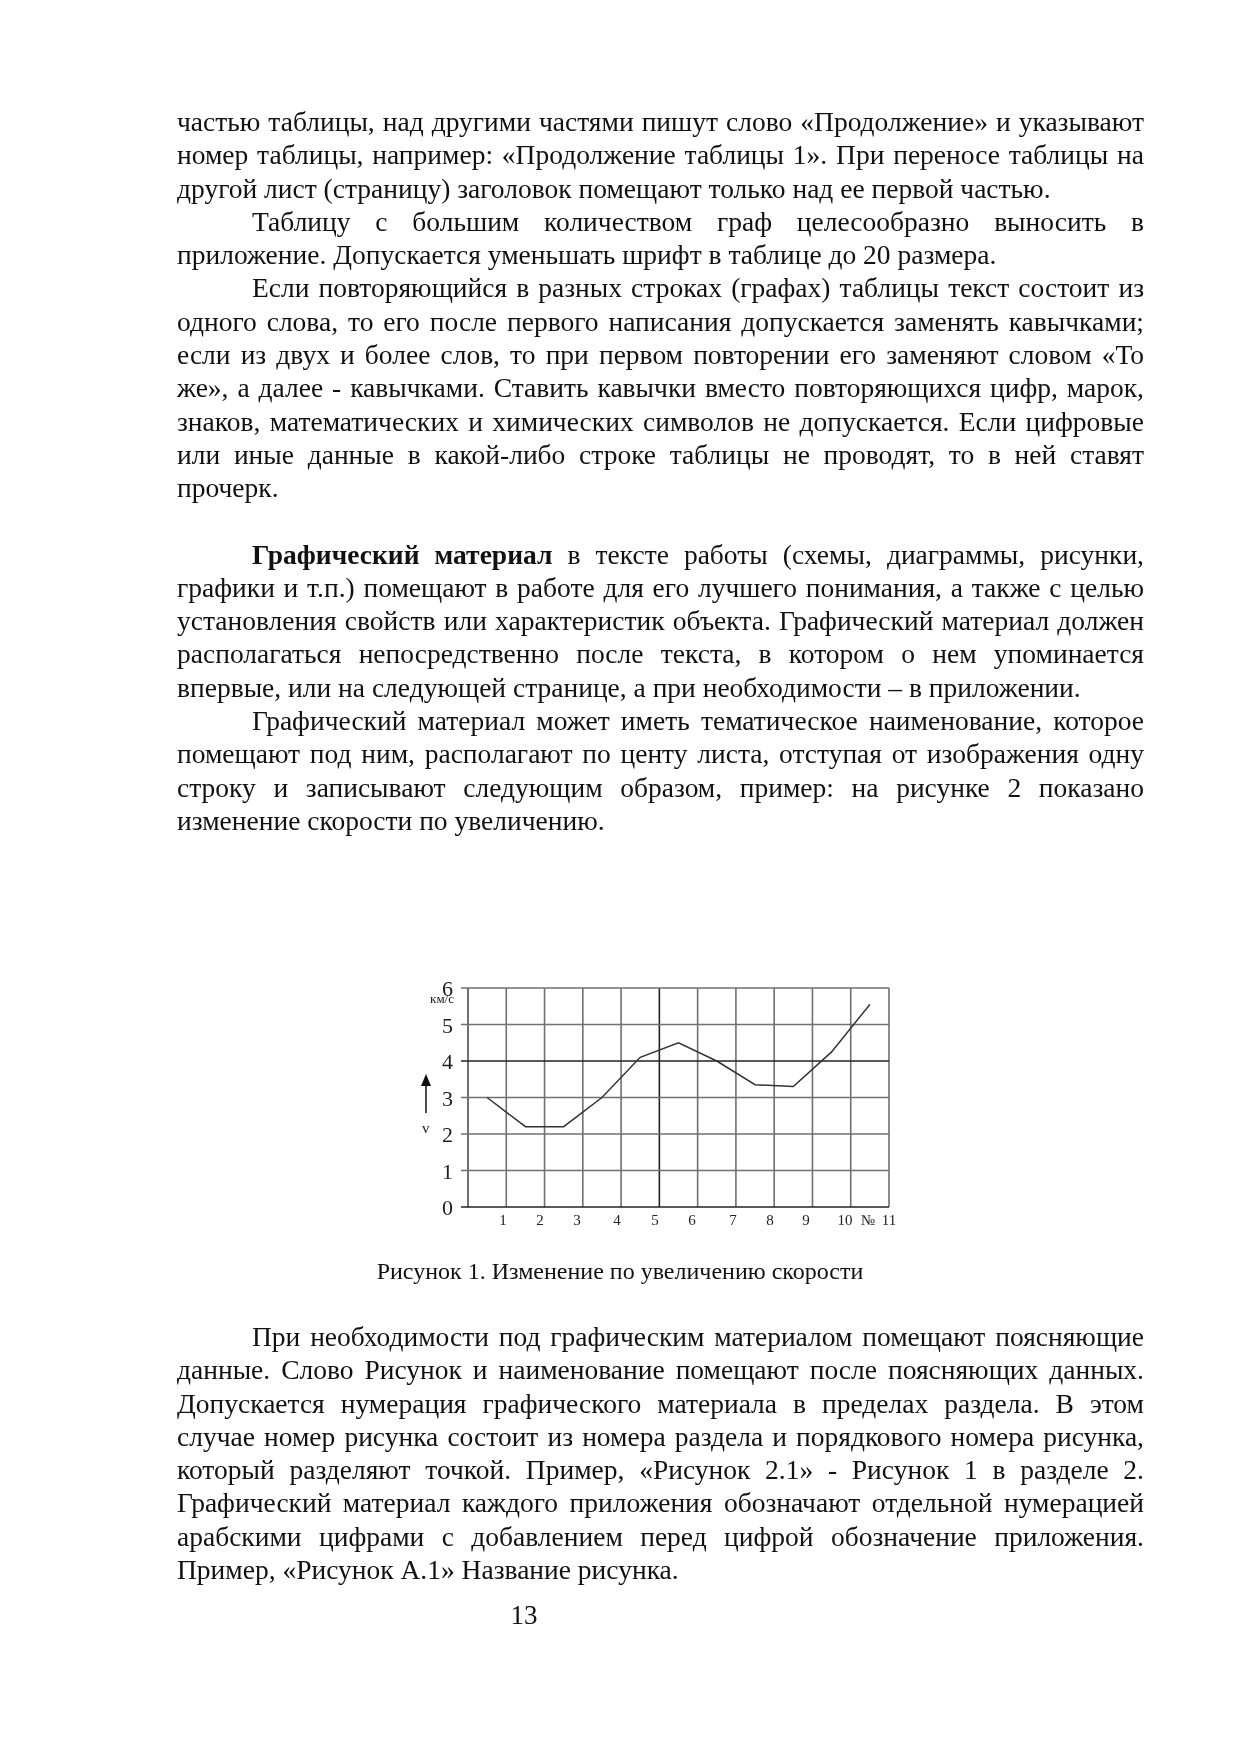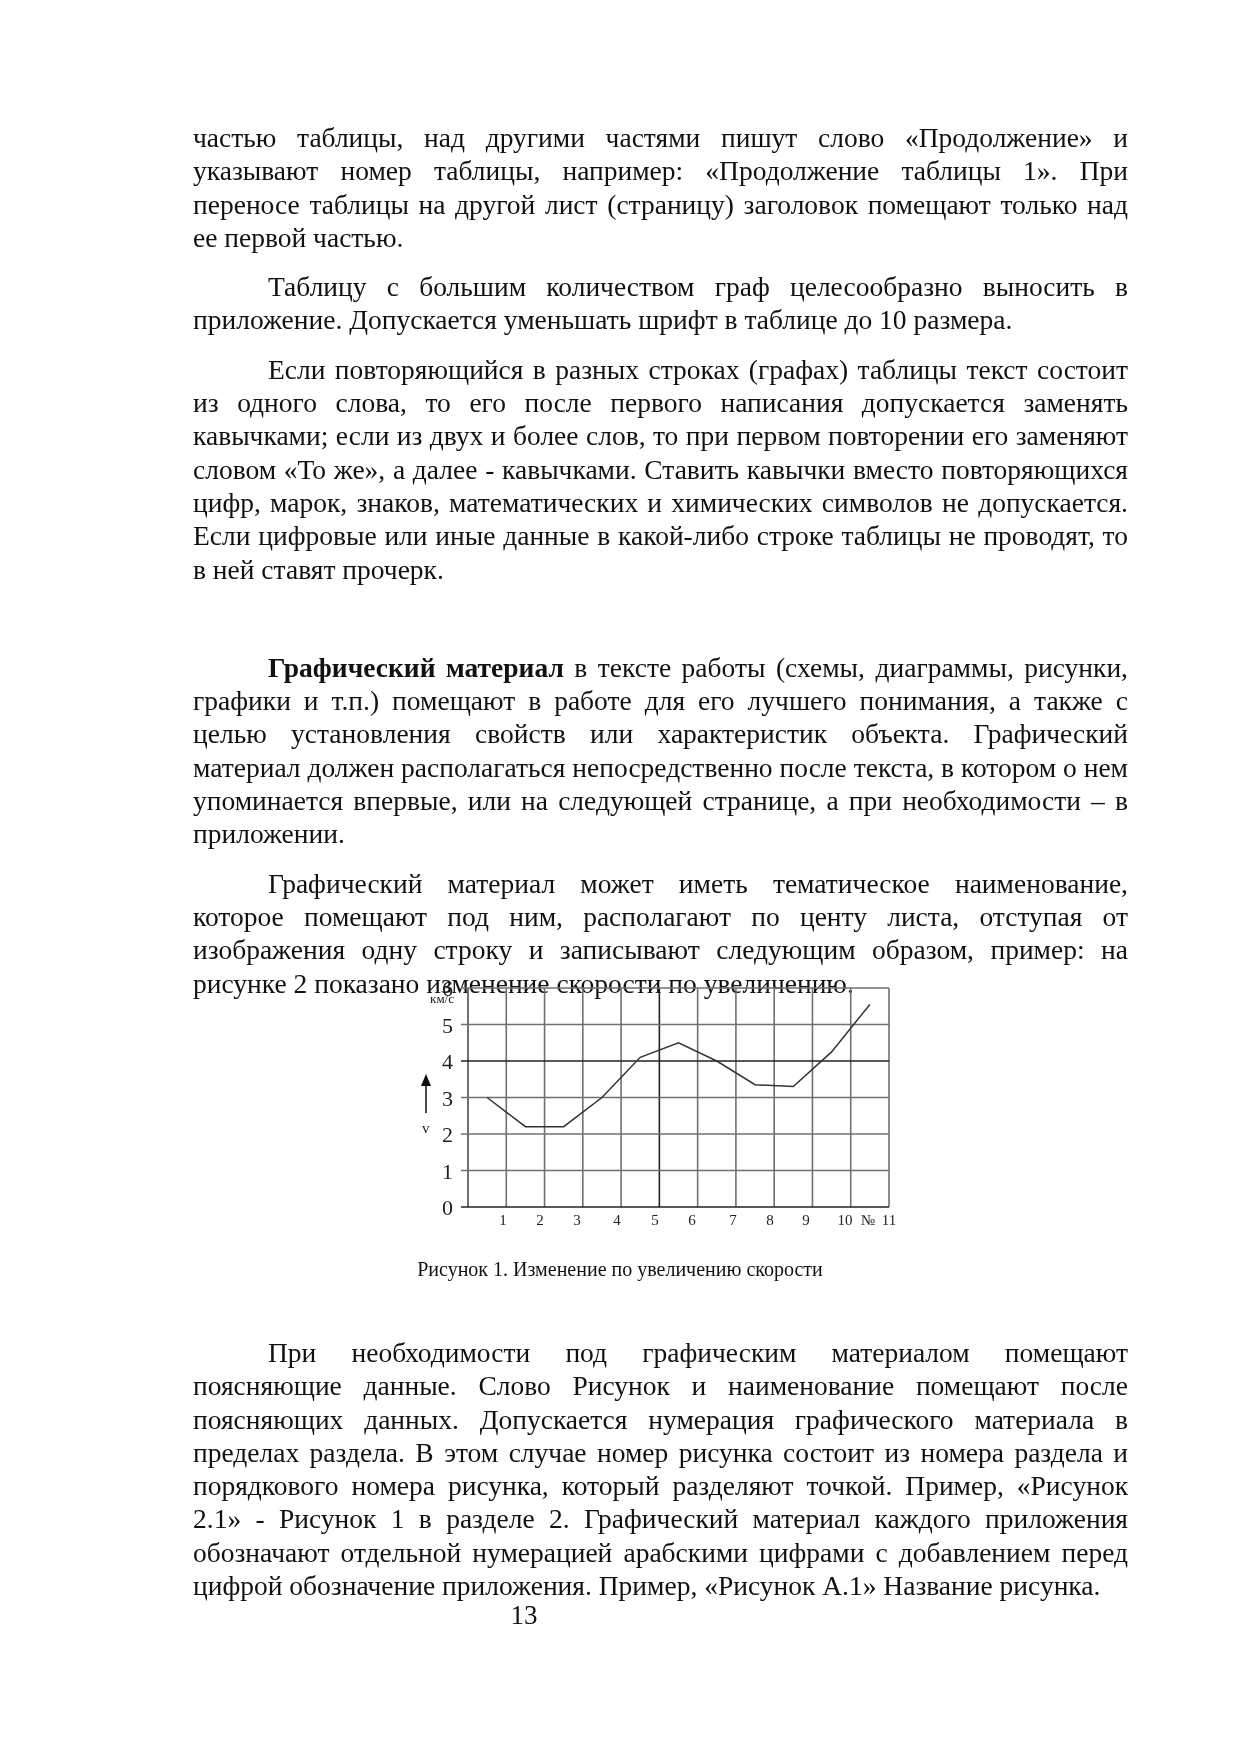--- a/index.html
+++ b/index.html
@@ -1,32 +1,32 @@
 <!DOCTYPE html>
 <html><head>
   <meta charset="utf-8">
   <style>
     html, body { margin: 0; padding: 0; background: #ffffff; }
     body { width: 1240px; height: 1755px; position: relative; overflow: hidden;
            font-family: "Liberation Serif", "DejaVu Serif", serif; color: #111; }
     .text { position: absolute; left: 177px; width: 967px; font-size: 27.5px; line-height: 33.3px; text-align: justify; }
-    .text p { margin: 16px; font-family: Liberation Serif, serif; }
+    .text p { margin: 0; font-family: Liberation Serif, serif; }
     .indent { text-indent: 75px; }
     .gap { height: 33px; }
     b { font-weight: bold; }
     #chart { position: absolute; left: 400px; top: 950px; width: 520px; height: 280px; }
-    .caption { position: absolute; top: 1258px; left: 0; width: 1240px; text-align: center; font-size: 20px; }
+    .caption { position: absolute; top: 1258px; left: 0; width: 1240px; text-align: center; font-size: 24px; }
     .page-num { position: absolute; top: 1600px; left: 0; width: 1048px; text-align: center; font-size: 27px; }
   </style>
 </head>
 <body>
 
 <div class="text" style="top:105px;">
   <p>частью таблицы, над другими частями пишут слово «Продолжение» и указывают номер таблицы, например: «Продолжение таблицы 1». При переносе таблицы на другой лист (страницу) заголовок помещают только над ее первой частью.</p>
-  <p class="indent">Таблицу с большим количеством граф целесообразно выносить в приложение. Допускается уменьшать шрифт в таблице до 10 размера.</p>
+  <p class="indent">Таблицу с большим количеством граф целесообразно выносить в приложение. Допускается уменьшать шрифт в таблице до 20 размера.</p>
   <p class="indent">Если повторяющийся в разных строках (графах) таблицы текст состоит из одного слова, то его после первого написания допускается заменять кавычками; если из двух и более слов, то при первом повторении его заменяют словом «То же», а далее - кавычками. Ставить кавычки вместо повторяющихся цифр, марок, знаков, математических и химических символов не допускается. Если цифровые или иные данные в какой-либо строке таблицы не проводят, то в ней ставят прочерк.</p>
   <div class="gap"></div>
   <p class="indent"><b>Графический материал</b><span> в тексте работы (схемы, диаграммы, рисунки, графики и т.п.) помещают в работе для его лучшего понимания, а также с целью установления свойств или характеристик объекта. Графический материал должен располагаться непосредственно после текста, в котором о нем упоминается впервые, или на следующей странице, а при необходимости – в приложении.</span></p>
   <p class="indent">Графический материал может иметь тематическое наименование, которое помещают под ним, располагают по центу листа, отступая от изображения одну строку и записывают следующим образом, пример: на рисунке 2 показано изменение скорости по увеличению.</p>
 </div>
 
 <svg id="chart" viewBox="400 950 520 280" xmlns="http://www.w3.org/2000/svg">
     <line x1="468" y1="988" x2="468" y2="1207" stroke="#707070" stroke-width="2"></line>
     <line x1="506.27272727272725" y1="988" x2="506.27272727272725" y2="1207" stroke="#707070" stroke-width="1.6"></line>
     <line x1="544.5454545454545" y1="988" x2="544.5454545454545" y2="1207" stroke="#707070" stroke-width="1.6"></line>

